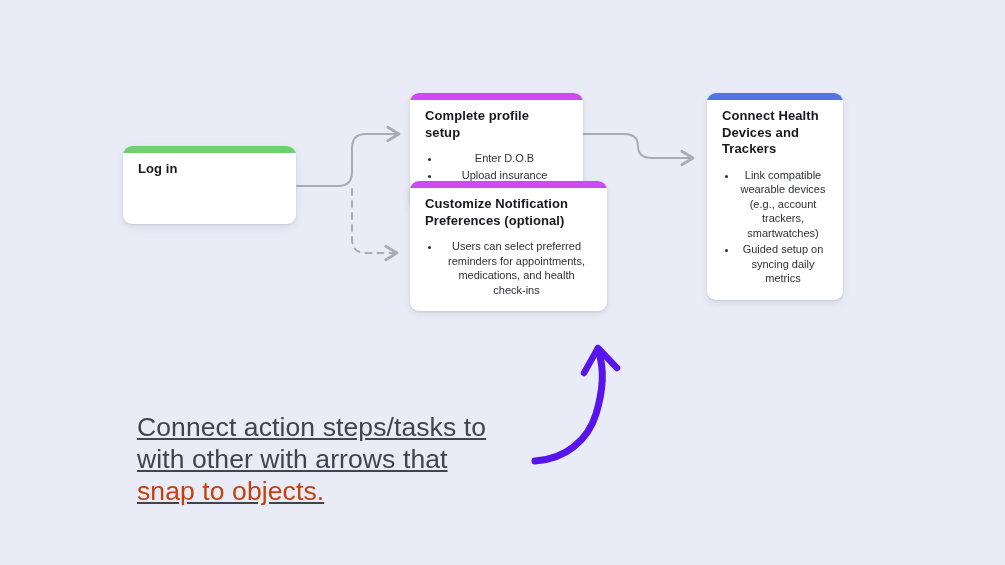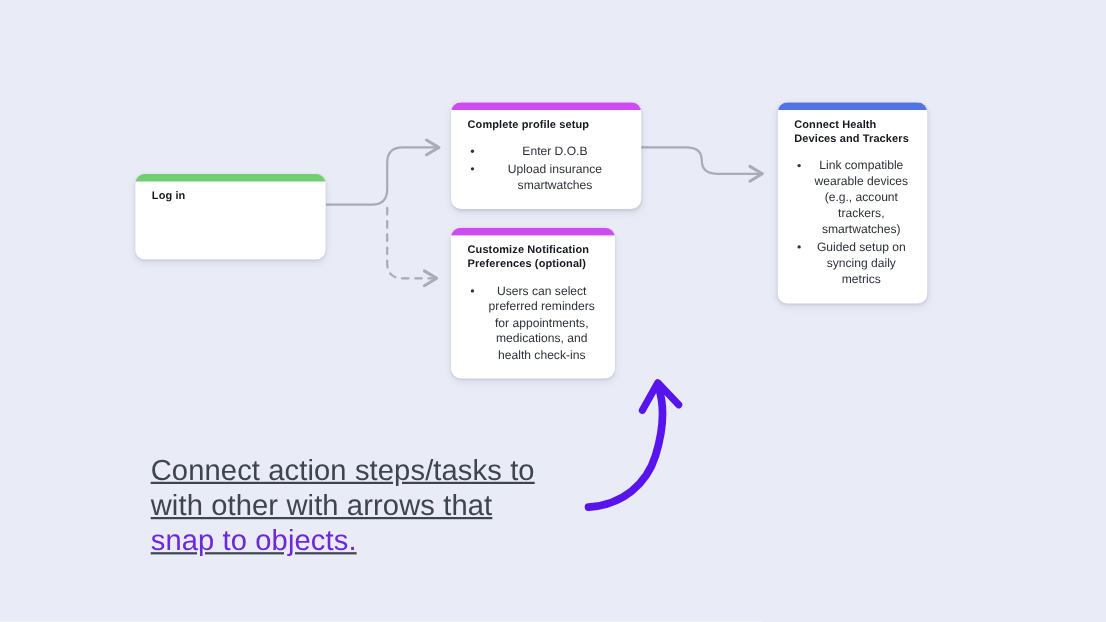--- a/index.html
+++ b/index.html
@@ -29,38 +29,38 @@
     box-sizing: border-box;
   }
   .card-accent {
     height: 7px;
     width: 100%;
   }
   .card-body {
     padding: 8px 15px 12px 15px;
   }
   .card-title {
-    font-size: 10px;
+    font-size: 13px;
     font-weight: 700;
     color: #15181E;
     line-height: 1.28;
     letter-spacing: .1px;
   }
   .card-bullets {
     margin: 10px 0 0 0;
     padding: 0 0 0 16px;
     font-size: 11px;
     color: #2C3138;
     line-height: 1.32;
     text-align: center;
   }
   .card-bullets li { margin: 0 0 2px 0; }
-  .card-login        { left: 123px; top: 158px; width: 173px; min-height: 78px; }
+  .card-login        { left: 123px; top: 146px; width: 173px; min-height: 78px; }
   .card-profile      { left: 410px; top:  93px; width: 173px; min-height: 79px; }
-  .card-notifications{ left: 410px; top: 207px; width: 149px; min-height: 116px; }
+  .card-notifications{ left: 410px; top: 181px; width: 197px; min-height: 116px; }
   .card-devices      { left: 707px; top:  93px; width: 136px; min-height: 129px; }
   .caption {
     position: absolute;
     left: 137px;
     top: 411px;
     font-size: 26.5px;
     line-height: 32px;
     font-weight: 500;
     letter-spacing: .1px;
     text-decoration: underline;
@@ -125,16 +125,16 @@
       <ul class="card-bullets">
         <li>Link compatible wearable devices (e.g., account trackers, smartwatches)</li>
         <li>Guided setup on syncing daily metrics</li>
       </ul>
     </div>
   </div>
 
   <div class="caption" style="color: rgb(62, 68, 80);">
     <span>Connect action steps/tasks to</span><br>
     <span>with other with arrows that</span><br>
-    <span style="color: #6d28d9;">snap to objects.</span>
+    <span style="color: #c2410c;">snap to objects.</span>
   </div>
 
 </div>
 
 </body></html>

